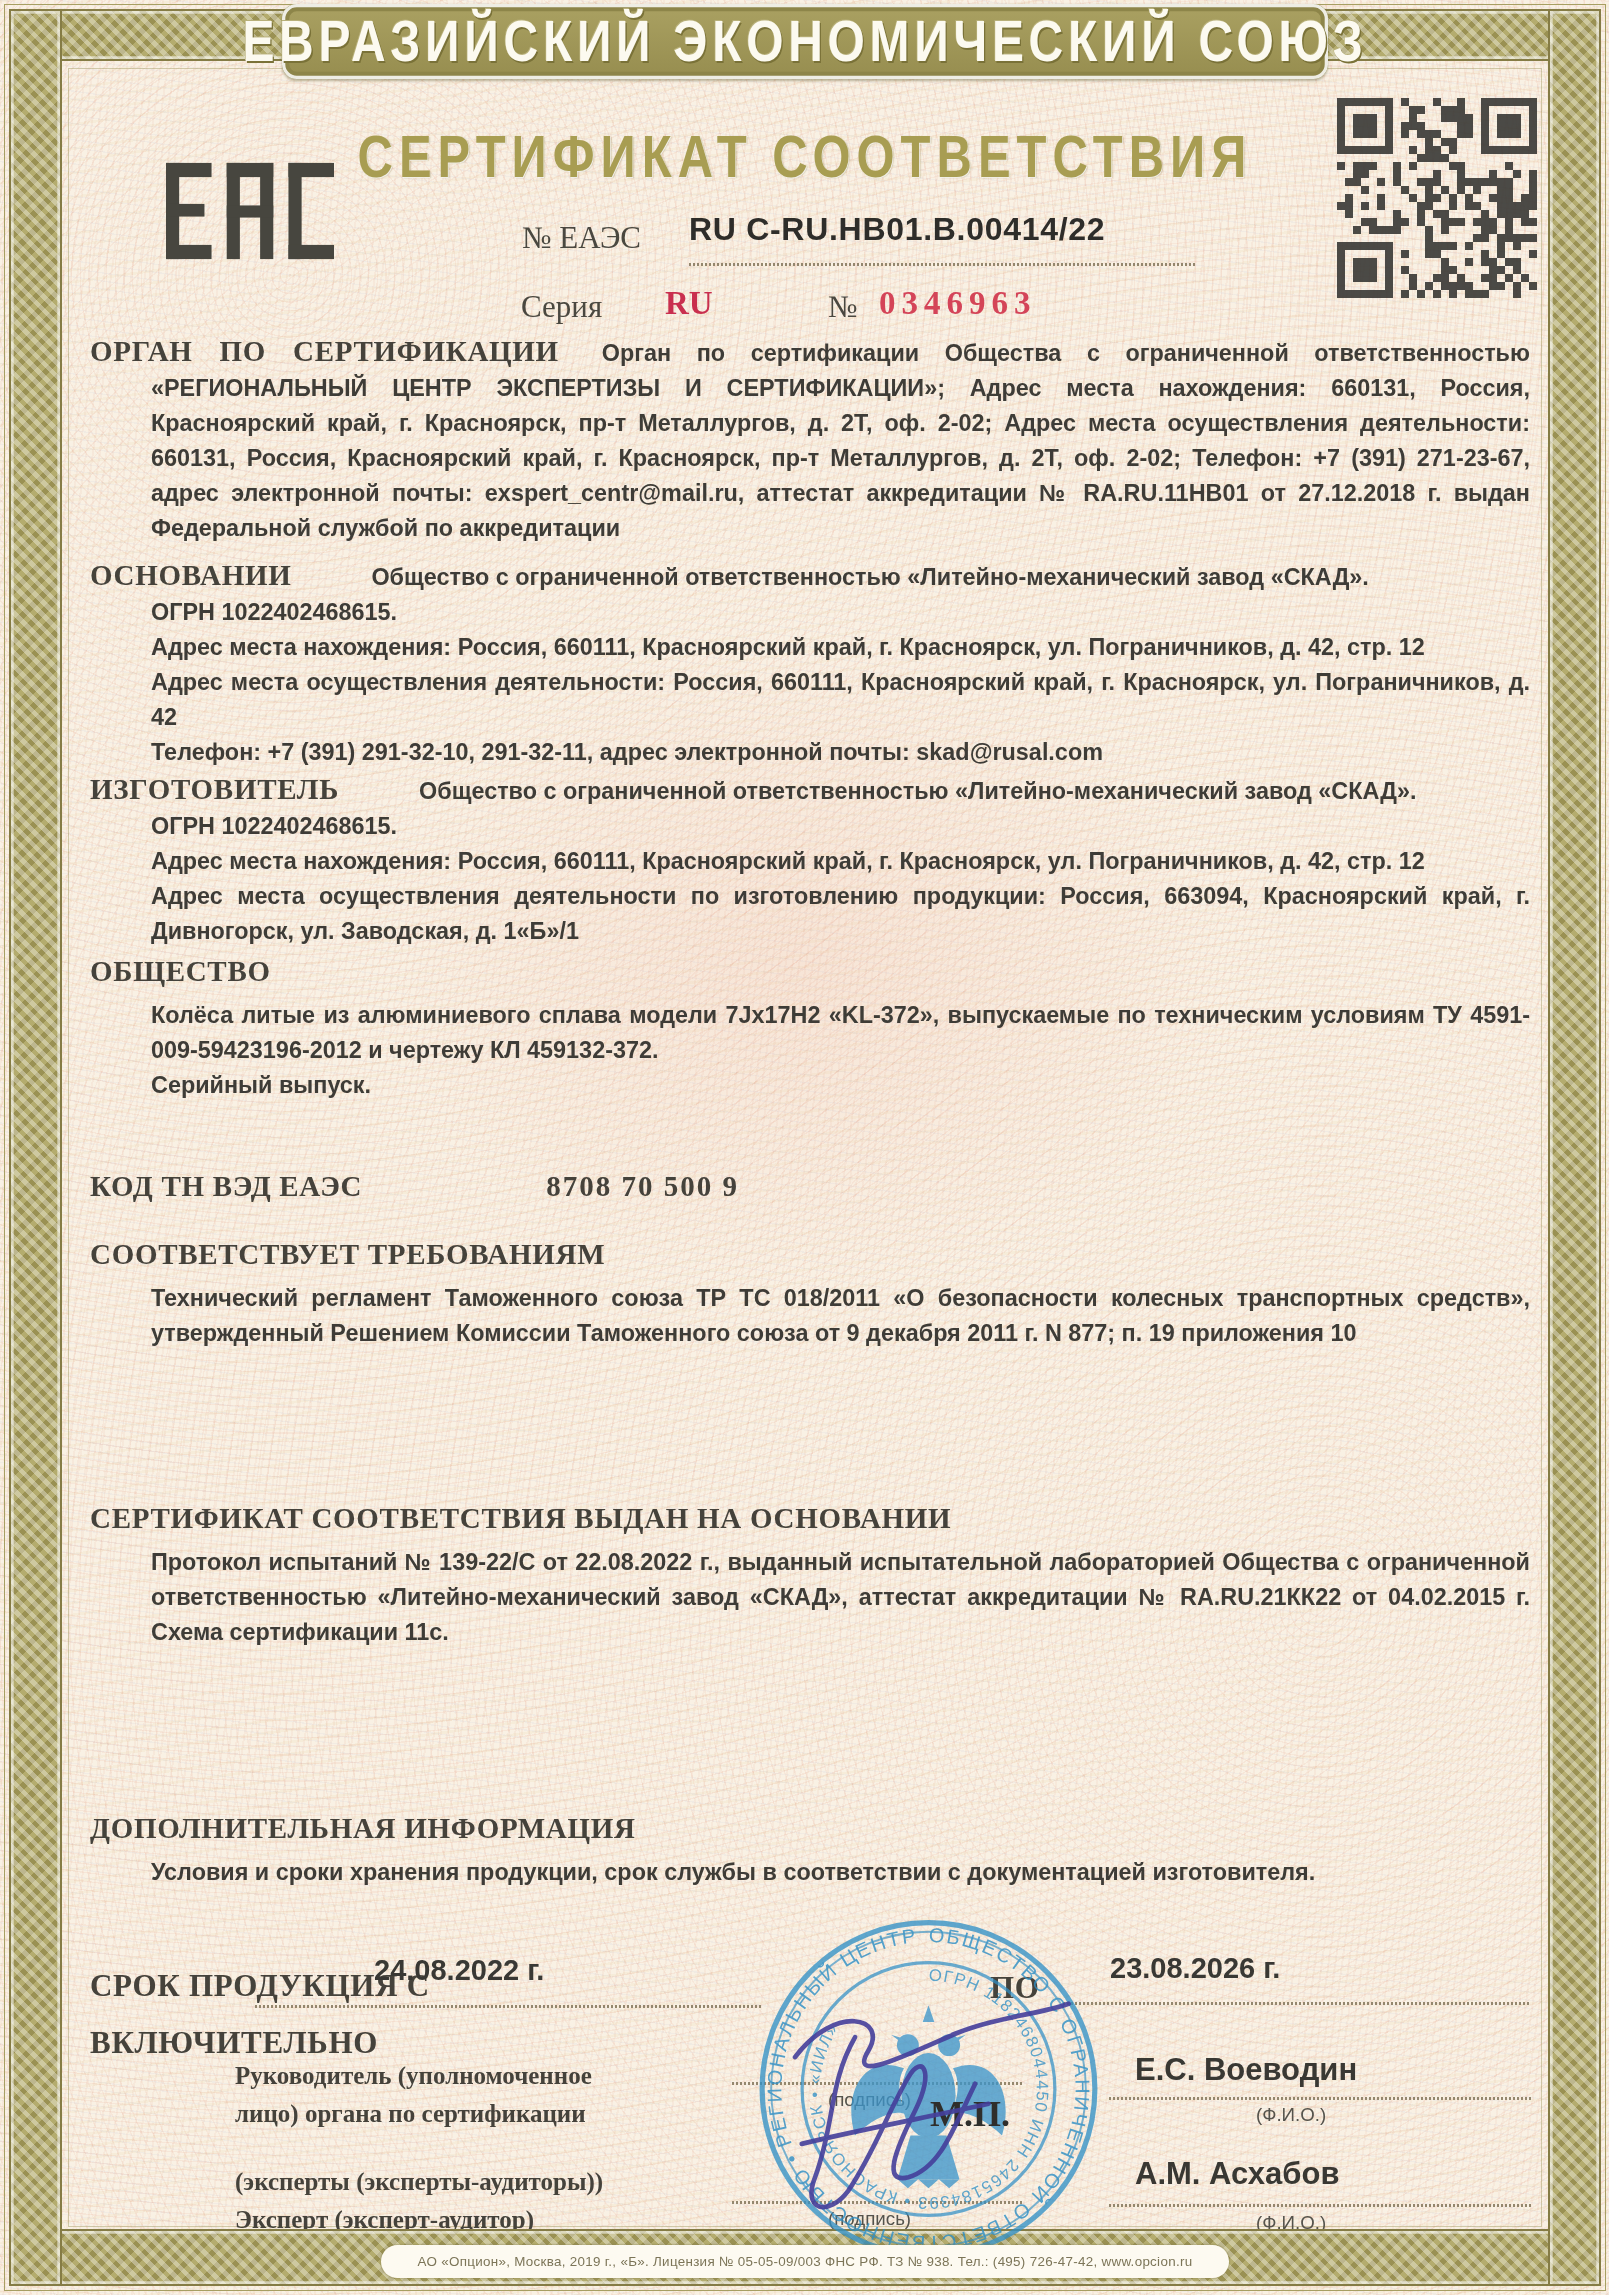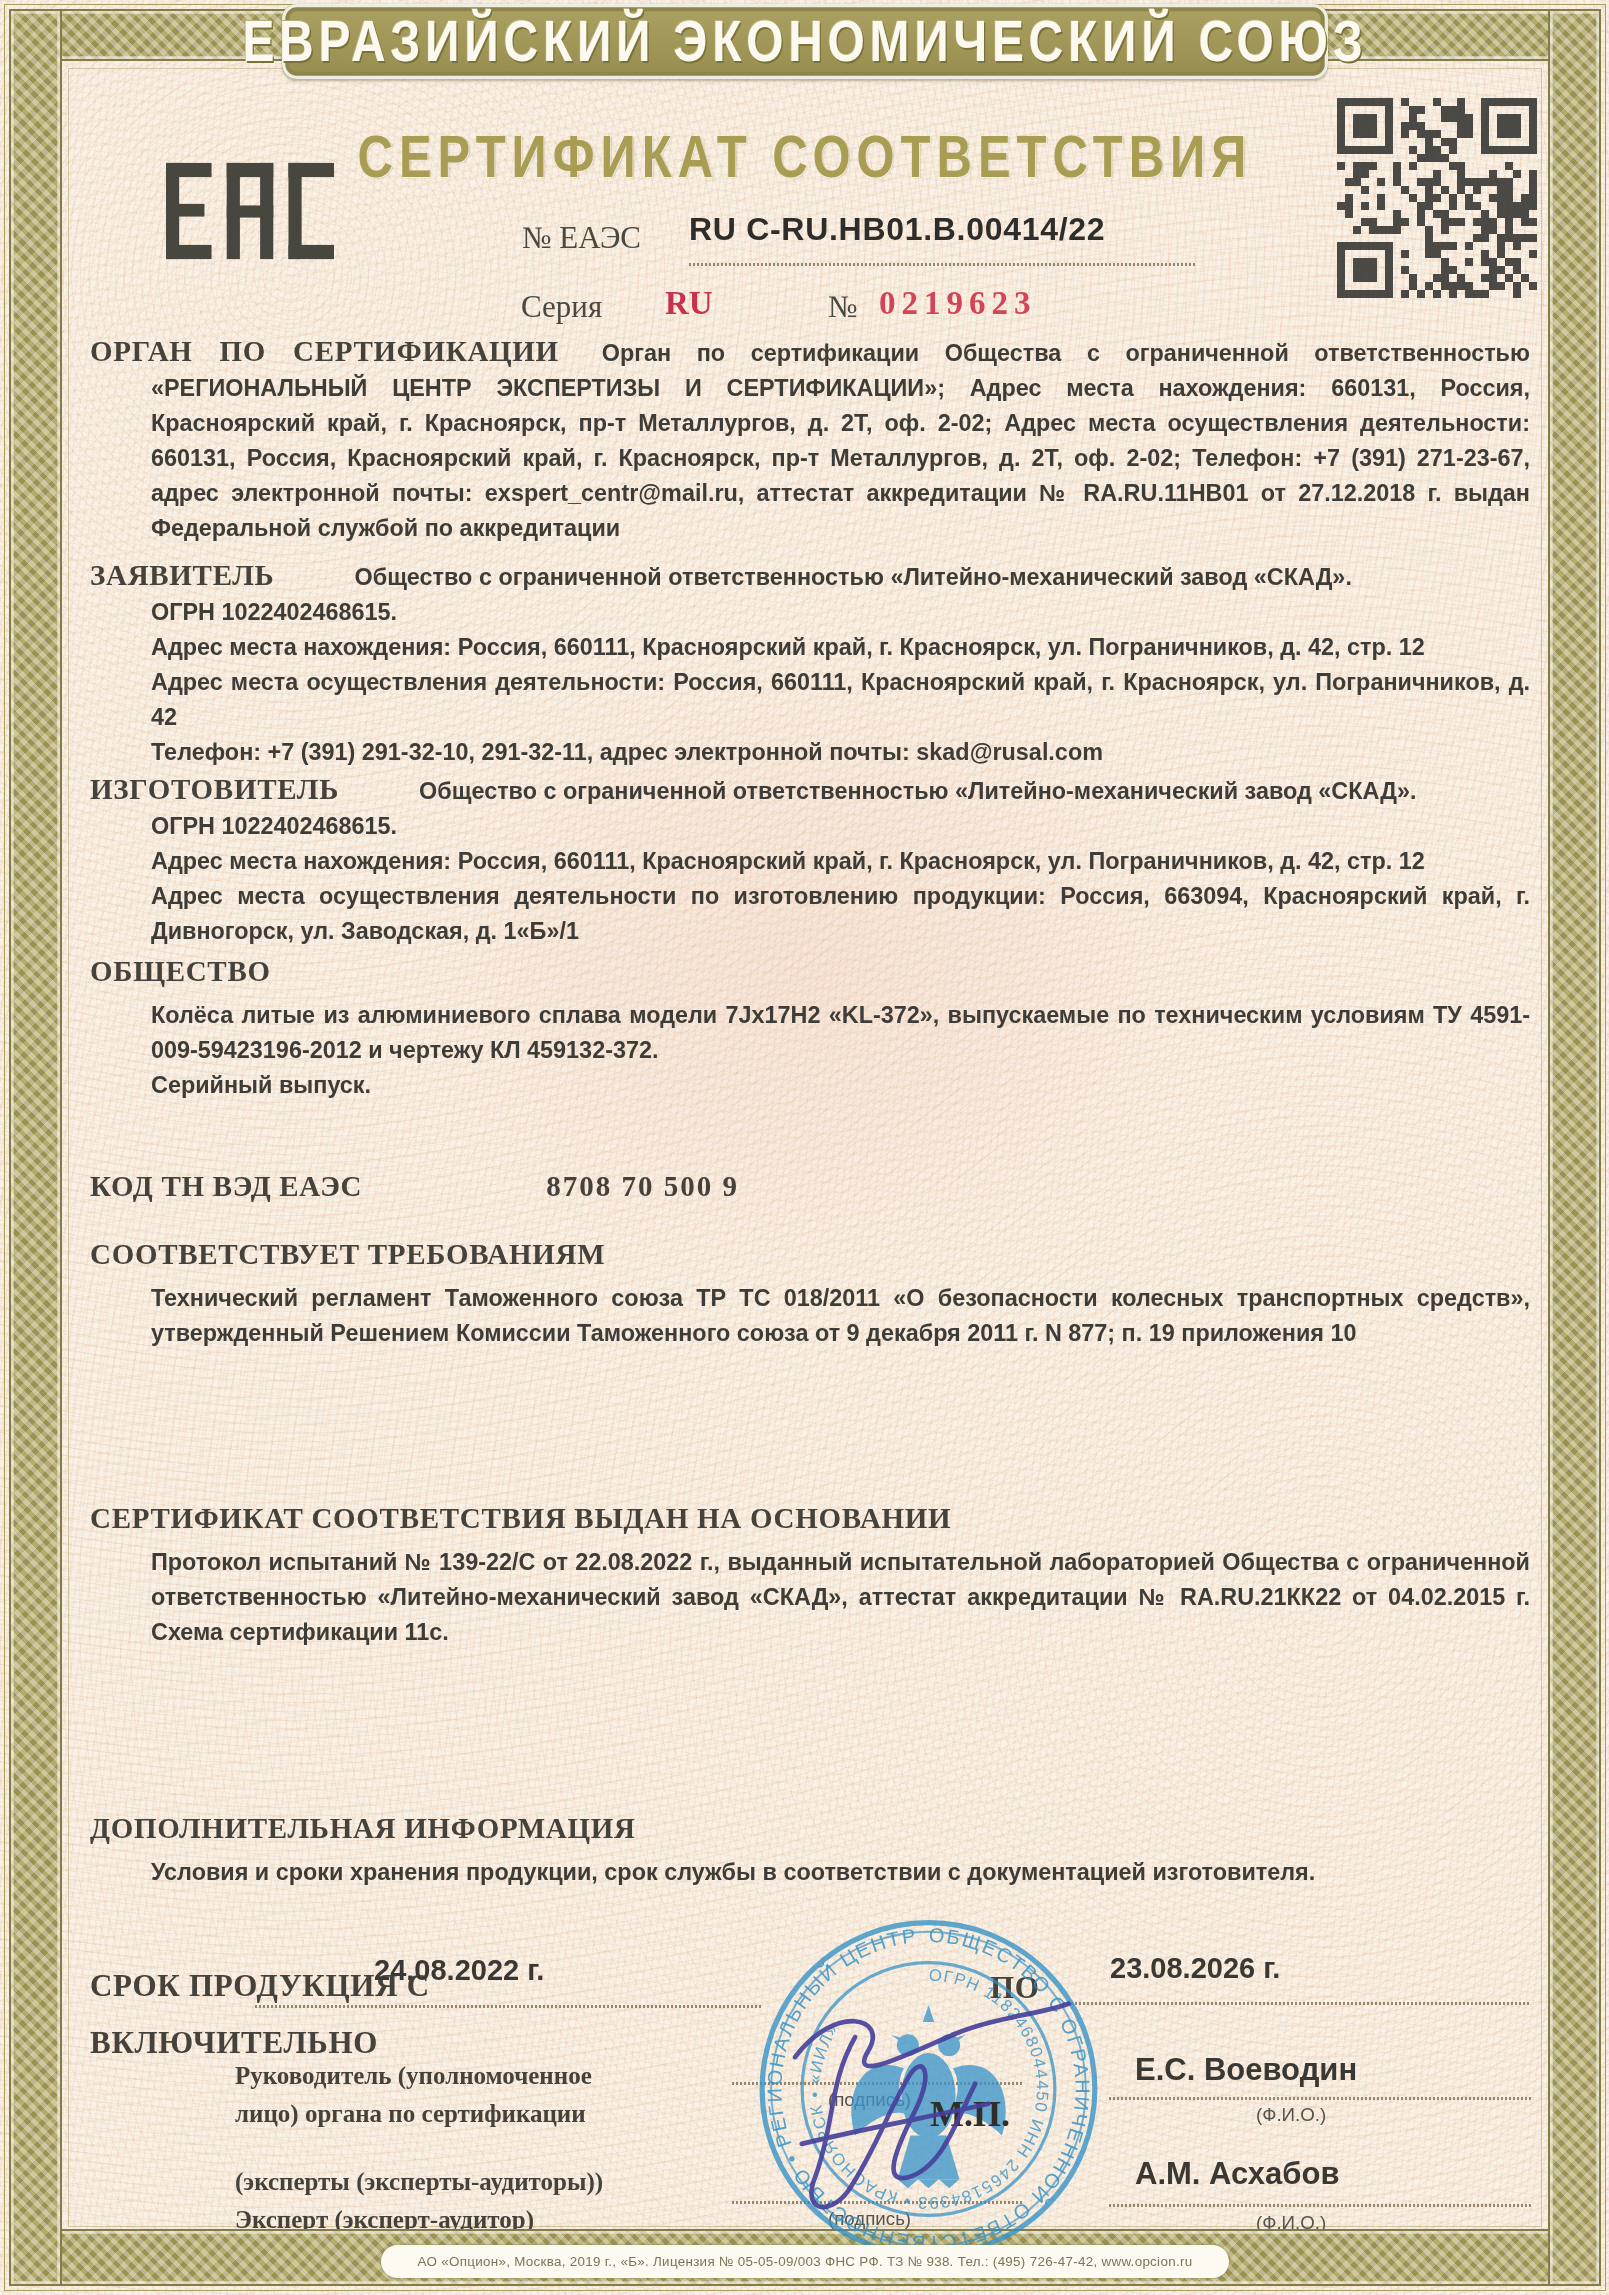--- a/index.html
+++ b/index.html
@@ -146,21 +146,21 @@
 
   <div class="cert-title">СЕРТИФИКАТ СООТВЕТСТВИЯ</div>
 
   <span class="eaes-label lbl-serif">№ ЕАЭС</span>
   <span class="eaes-number">RU C-RU.HB01.B.00414/22</span>
   <div class="microline ml-eaes"></div>
 
   <span class="series-label lbl-serif">Серия</span>
   <span class="series-value">RU</span>
   <span class="blankno-label lbl-serif">№</span>
-  <span class="blank-number">0219623</span>
+  <span class="blank-number">0346963</span>
 
   <div class="qr">
       <i style="left:0px;top:0px"></i>
       <i style="left:8px;top:0px"></i>
       <i style="left:16px;top:0px"></i>
       <i style="left:24px;top:0px"></i>
       <i style="left:32px;top:0px"></i>
       <i style="left:40px;top:0px"></i>
       <i style="left:48px;top:0px"></i>
       <i style="left:64px;top:0px"></i>
@@ -450,21 +450,21 @@
       <i style="left:136px;top:192px"></i>
       <i style="left:144px;top:192px"></i>
       <i style="left:176px;top:192px"></i>
     </div>
 
   <div class="sec" style="top:334px">
     <p class="body hang"><span class="h">ОРГАН ПО СЕРТИФИКАЦИИ</span><span class="gap-md"></span><span>Орган по сертификации Общества с ограниченной ответственностью «РЕГИОНАЛЬНЫЙ ЦЕНТР ЭКСПЕРТИЗЫ И СЕРТИФИКАЦИИ»; Адрес места нахождения: 660131, Россия, Красноярский край, г. Красноярск, пр-т Металлургов, д. 2Т, оф. 2-02; Адрес места осуществления деятельности: 660131, Россия, Красноярский край, г. Красноярск, пр-т Металлургов, д. 2Т, оф. 2-02; Телефон: +7 (391) 271-23-67, адрес электронной почты: exspert_centr@mail.ru, аттестат аккредитации № RA.RU.11НВ01 от 27.12.2018 г. выдан Федеральной службой по аккредитации</span></p>
   </div>
 
   <div class="sec" style="top:558px">
-    <p class="body hang"><span class="h">ЗАЯВИТЕЛЬ</span><span class="gap-lg"></span><span>Общество с ограниченной ответственностью «Литейно-механический завод «СКАД».</span></p>
+    <p class="body hang"><span class="h">ОСНОВАНИИ</span><span class="gap-lg"></span><span>Общество с ограниченной ответственностью «Литейно-механический завод «СКАД».</span></p>
     <p class="body ind">ОГРН 1022402468615.</p>
     <p class="body ind">Адрес места нахождения: Россия, 660111, Красноярский край, г. Красноярск, ул. Пограничников, д. 42, стр. 12</p>
     <p class="body ind">Адрес места осуществления деятельности: Россия, 660111, Красноярский край, г. Красноярск, ул. Пограничников, д. 42</p>
     <p class="body ind">Телефон: +7 (391) 291-32-10, 291-32-11, адрес электронной почты: skad@rusal.com</p>
   </div>
 
   <div class="sec" style="top:772px">
     <p class="body hang"><span class="h">ИЗГОТОВИТЕЛЬ</span><span class="gap-lg"></span><span>Общество с ограниченной ответственностью «Литейно-механический завод «СКАД».</span></p>
     <p class="body ind">ОГРН 1022402468615.</p>
     <p class="body ind">Адрес места нахождения: Россия, 660111, Красноярский край, г. Красноярск, ул. Пограничников, д. 42, стр. 12</p>

